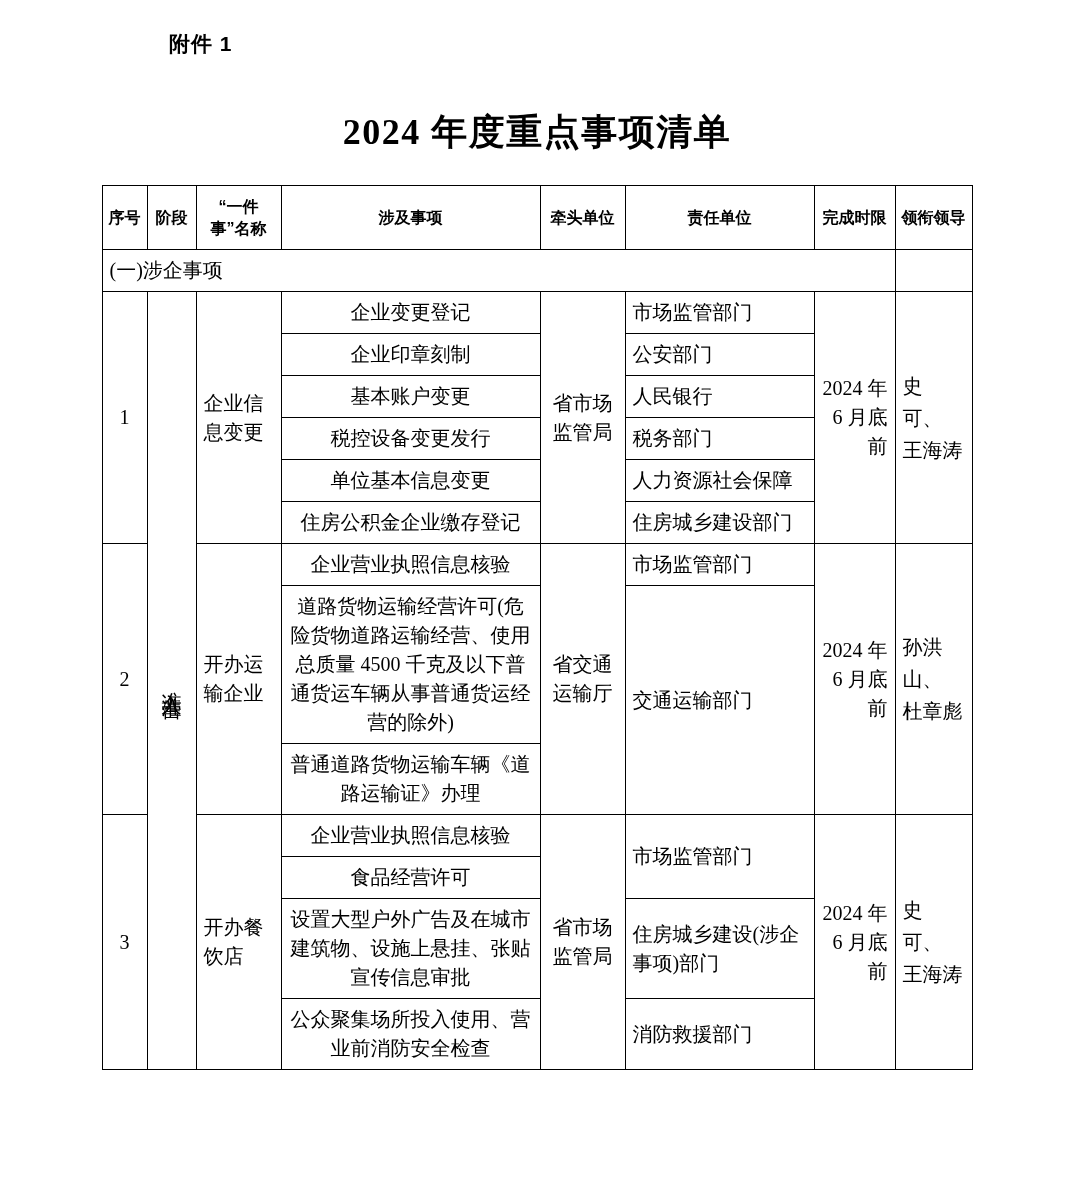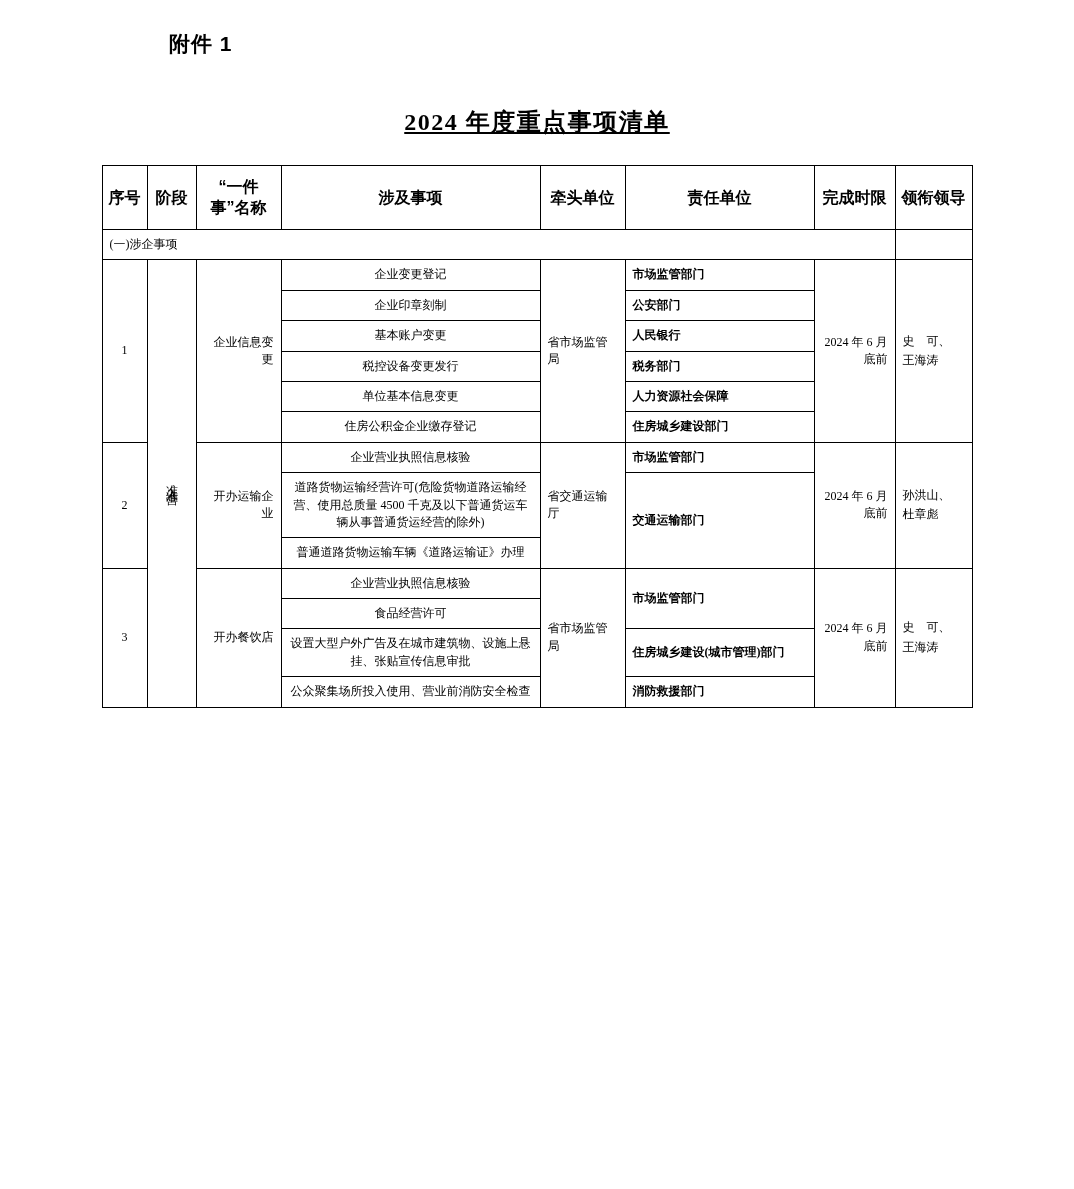--- a/index.html
+++ b/index.html
@@ -35,54 +35,53 @@
   .title-line1 {
     font-family: "Liberation Serif", serif;
     font-weight: bold;
     font-size: 31px;
     letter-spacing: 1.5px;
     line-height: 1.5;
   }
   .title-line2 {
     font-family: "Liberation Serif", serif;
     font-weight: bold;
-    font-size: 24px;
+    font-size: 36px;
     letter-spacing: 1.5px;
     line-height: 1.7;
-    text-decoration: underline;
   }
   table.main {
     border-collapse: collapse;
     width: 798px;
     margin: 22px auto 7px auto;
     table-layout: fixed;
     padding-left: 44px;
   }
   table.main td, table.main th {
     border: 1px solid #000000;
-    font-size: 12px;
+    font-size: 20px;
     line-height: 1.45;
     padding: 6px 7px;
     vertical-align: middle;
     font-family: "Liberation Serif", "DejaVu Serif", serif;
   }
   table.main thead td {
     text-align: center;
     font-weight: bold;
     font-family: "Liberation Sans", sans-serif;
     font-size: 16px;
     padding: 10px 4px;
     line-height: 1.35;
   }
   .c-seq    { width: 36px;  text-align: center; }
   .c-stage  { width: 40px;  text-align: center; }
-  .c-name   { width: 76px;  text-align: right; }
+  .c-name   { width: 76px;  text-align: left; }
   .c-items  { width: 250px; text-align: center; }
-  .c-lead   { width: 76px;  }
-  .c-resp   { width: 180px; text-align: left; font-weight: bold; }
+  .c-lead   { width: 76px;  text-align: center; }
+  .c-resp   { width: 180px; text-align: left; }
   .c-dead   { width: 72px;  text-align: right; }
   .c-chief  { width: 68px;  text-align: center; }
 
   .section-row td {
     text-align: left;
     padding: 7px 10px;
     font-size: 16px;
   }
   .vert {
     writing-mode: vertical-rl;
@@ -188,21 +187,21 @@
           <td class="c-chief" rowspan="4">
             <span class="leader-name">史　可、</span>
             <span class="leader-name">王海涛</span>
           </td>
         </tr>
         <tr>
           <td class="c-items">食品经营许可</td>
         </tr>
         <tr>
           <td class="c-items">设置大型户外广告及在城市建筑物、设施上悬挂、张贴宣传信息审批</td>
-          <td class="c-resp">住房城乡建设(城市管理)部门</td>
+          <td class="c-resp">住房城乡建设(涉企事项)部门</td>
         </tr>
         <tr>
           <td class="c-items">公众聚集场所投入使用、营业前消防安全检查</td>
           <td class="c-resp">消防救援部门</td>
         </tr>
       </tbody>
   </table>
 
 </div>
 

